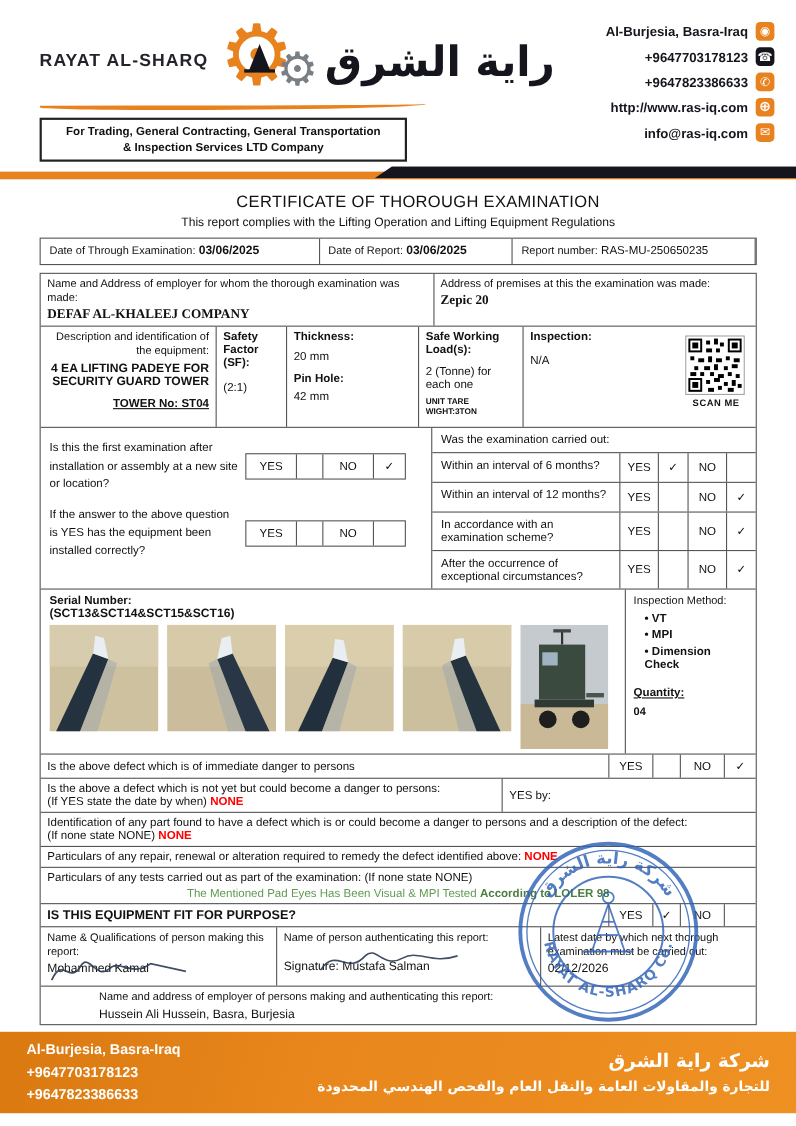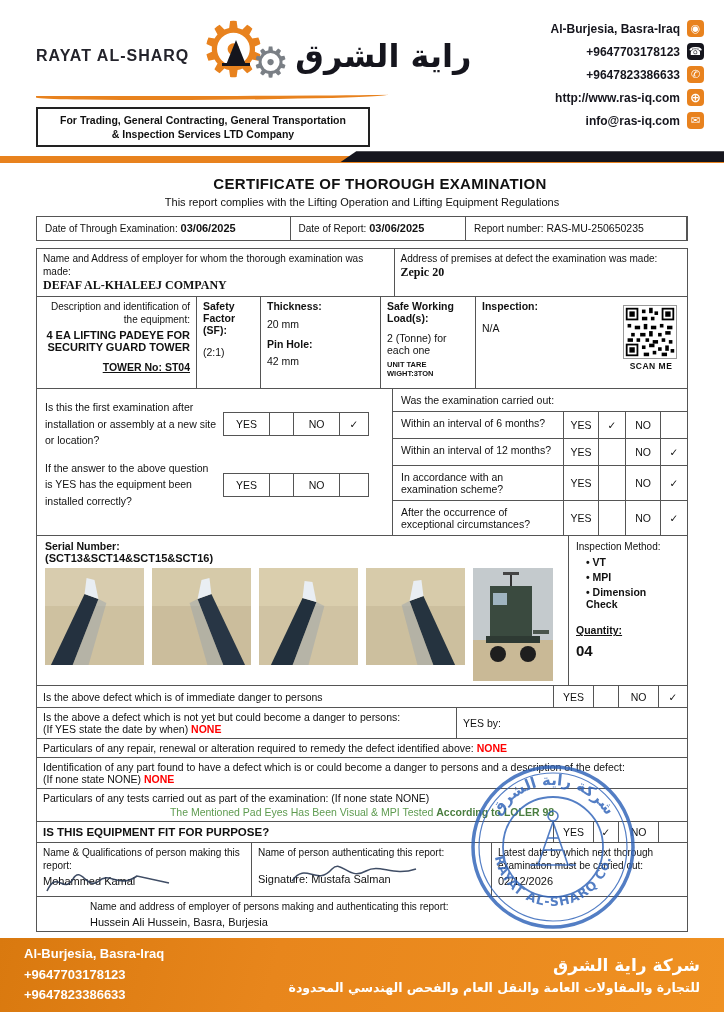--- a/index.html
+++ b/index.html
@@ -14,21 +14,21 @@
   .logo-gears { position:relative; width:86px; height:88px; font-family:"DejaVu Sans",sans-serif; }
   .gear { position:absolute; line-height:1; }
   .g1 { font-size:76px; color:#E8821E; left:0; top:0; }
   .g1::before { content:"⚙"; }
   .g2 { font-size:42px; color:#7a7f85; right:-4px; top:30px; }
   .g2::before { content:"⚙"; }
   .derrick { position:absolute; left:27px; top:28px; width:0; height:0;
              border-left:10px solid transparent; border-right:10px solid transparent;
              border-bottom:25px solid #15151d; }
   .derrick::after { content:""; position:absolute; left:-14px; top:23px; width:28px; height:3px; background:#15151d; }
-  .logo-ar { font-size:32px; font-weight:bold; color:#15151d; font-family:"DejaVu Sans",sans-serif; white-space:nowrap; }
+  .logo-ar { font-size:38px; font-weight:bold; color:#15151d; font-family:"DejaVu Sans",sans-serif; white-space:nowrap; }
   .swoosh { width:352px; height:8px; border-bottom:4px solid #E8821E; border-radius:0 0 70% 30%; margin-top:-8px; }
   .tagline-box { margin-top:7px; border:2px solid #222; padding:4px 8px; text-align:center;
                  font-weight:bold; font-size:10.5px; width:334px; line-height:1.35; }
   .contacts { display:flex; flex-direction:column; gap:6px; padding-top:8px; }
   .contact { display:flex; align-items:center; justify-content:flex-end; gap:7px; font-size:12px; font-weight:bold; color:#15151d; }
   .cicon { width:17px; height:17px; border-radius:4px; background:#E8821E; color:#fff; font-size:11px;
            display:flex; align-items:center; justify-content:center; flex:0 0 auto;
            font-family:"DejaVu Sans",sans-serif; }
   .cicon.dark { background:#15151d; }
   .ic-loc::before { content:"◉"; }
@@ -38,21 +38,21 @@
   .ic-mail::before { content:"✉"; }
 
   
   .bars { position:relative; height:18px; margin-top:3px; }
   .bar-orange { position:absolute; left:0; right:0; top:6px; height:7px; background:#E8821E; }
   .bar-dark { position:absolute; left:47%; right:0; top:1px; height:11px; background:#15151d;
               clip-path:polygon(16px 0,100% 0,100% 100%,0 100%); }
 
   
   .title-block { text-align:center; margin-top:7px; }
-  .title { font-size:15px; font-weight:bold; letter-spacing:.3px;padding-left:36px; }
+  .title { font-size:15px; font-weight:normal; letter-spacing:.3px;padding-left:36px; }
   .subtitle { font-size:11px; margin-top:4px; }
 
   
   .sheet { margin:8px 36px 0; }
   .lbl { font-size:10px; line-height:1.3; }
   .bv { font-weight:bold; font-size:11px; }
   .red { color:#FF0000; font-weight:bold; }
   .chk { font-family:"DejaVu Sans",sans-serif; font-weight:bold; font-size:12px; }
 
   .dates-row { display:flex; border:1px solid #555; margin-bottom:7px; }
@@ -100,21 +100,21 @@
   .serial-val { font-weight:bold; font-size:11px; margin-bottom:4px; }
   .photo-strip { display:flex; gap:8px; align-items:flex-start; }
   .photo { width:99px; height:97px; }
   .photo svg { width:100%; height:100%; display:block; }
   .photo.flip svg { transform:scaleX(-1); }
   .photo.tower-ph { width:80px; height:113px; }
   .r5 .insp-cell { width:118px; padding:4px 7px; }
   .m-item { font-weight:bold; font-size:10.5px; margin:3px 0 0 10px; }
   .m-item::before { content:"•  "; }
   .qty-lbl { font-weight:bold; text-decoration:underline; margin-top:14px; font-size:10.5px; }
-  .qty-val { font-weight:bold; margin-top:6px; font-size:15px; }
+  .qty-val { font-weight:bold; margin-top:6px; font-size:10px; }
 
   .endbox { display:flex; align-items:center; justify-content:center; border-left:1px solid #555; font-size:10.5px; }
   .eb-y { width:40px; } .eb-b1 { width:25px; } .eb-n { width:40px; } .eb-b2 { width:29px; }
   .r6 { height:22px; } .r6 .grow { display:flex; align-items:center; }
   .r7 { min-height:30px; } .r7 .yesby { width:230px; display:flex; align-items:center; }
   .r8 { min-height:18px; } .r9 { min-height:30px; } .r10 { min-height:30px; }
   .green-note { text-align:center; color:#5E9B50; font-size:10.5px; margin-top:2px; }
   .green-note b { color:#4a7d3f; }
   .r11 { height:21px; } .r11 .grow { display:flex; align-items:center; font-weight:bold; font-size:11.5px; }
   .r12 { min-height:54px; }
@@ -211,21 +211,21 @@
     </div>
 
     <div class="form">
 
       <div class="r r2">
         <div class="c c1">
           <div class="lbl">Name and Address of employer for whom the thorough examination was made:</div>
           <div class="bv serif">DEFAF AL-KHALEEJ COMPANY</div>
         </div>
         <div class="c c2 nb">
-          <div class="lbl">Address of premises at defect the examination was made:</div>
+          <div class="lbl">Address of premises at this the examination was made:</div>
           <div class="bv serif">Zepic 20</div>
         </div>
       </div>
 
       <div class="r r3">
         <div class="c e1">
           <div class="lbl">Description and identification of the equipment:</div>
           <div class="bv" style="margin-top:3px">4 EA LIFTING PADEYE FOR SECURITY GUARD TOWER</div>
           <div class="tower">TOWER No: ST04</div>
         </div>
@@ -428,31 +428,31 @@
 
       <div class="r r7">
         <div class="c grow">
           <span>Is the above a defect which is not yet but could become a danger to persons:</span><br>
           <span>(If YES state the date by when)</span>
           <span class="red">NONE</span>
         </div>
         <div class="c nb yesby">YES by:</div>
       </div>
 
-      <div class="r r8">
-        <div class="c grow nb">
-          <span>Particulars of any repair, renewal or alteration required to remedy the defect identified above:</span>
-          <span class="red">NONE</span>
-        </div>
-      </div>
-
       <div class="r r9">
         <div class="c grow nb">
           <span>Identification of any part found to have a defect which is or could become a danger to persons and a description of the defect:</span><br>
           <span>(If none state NONE)</span>
+          <span class="red">NONE</span>
+        </div>
+      </div>
+
+      <div class="r r8">
+        <div class="c grow nb">
+          <span>Particulars of any repair, renewal or alteration required to remedy the defect identified above:</span>
           <span class="red">NONE</span>
         </div>
       </div>
 
       <div class="r r10">
         <div class="c grow nb">
           <span>Particulars of any tests carried out as part of the examination: (If none state NONE)</span>
           <div class="green-note">
             <span>The Mentioned Pad Eyes Has Been Visual &amp; MPI Tested </span><b>According to LOLER 98</b>
           </div>

